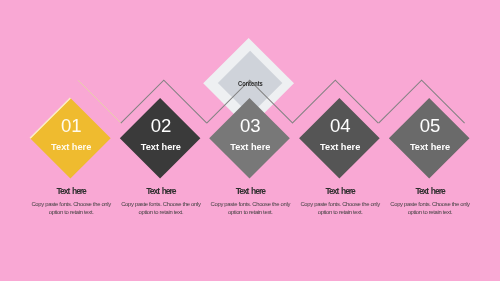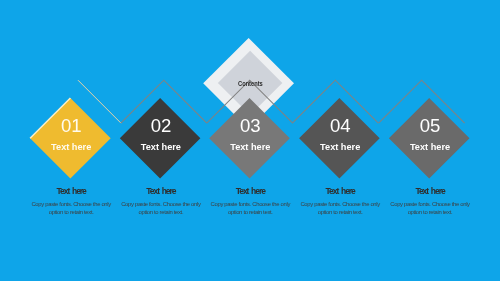--- a/index.html
+++ b/index.html
@@ -1,19 +1,19 @@
 <!DOCTYPE html>
 <html><head>
 <meta charset="utf-8">
 <title>Contents</title>
 <style>
   html,body{margin:0;padding:0;}
   body{width:500px;height:281px;background:#ffffff;
        font-family:"Liberation Sans",sans-serif;overflow:hidden;}
-  #stage{position:relative;width:500px;height:281px;background:#0ea5e9;}
+  #stage{position:relative;width:500px;height:281px;background:#f9a8d4;}
   svg#art{position:absolute;left:0;top:0;width:500px;height:281px;display:block;}
 
   
   .chev{fill:none;stroke:#828282;stroke-width:1.05;stroke-linejoin:miter;stroke-linecap:butt;}
   .chev-first{stroke:#E6D2A6;stroke-width:1.0;}
 
   
   .badge-outer{fill:#EEF0F2;}
   .badge-inner{fill:#CFD3DA;}
   .contents-lbl{font-size:7.6px;font-weight:700;fill:#2B2B2B;}

